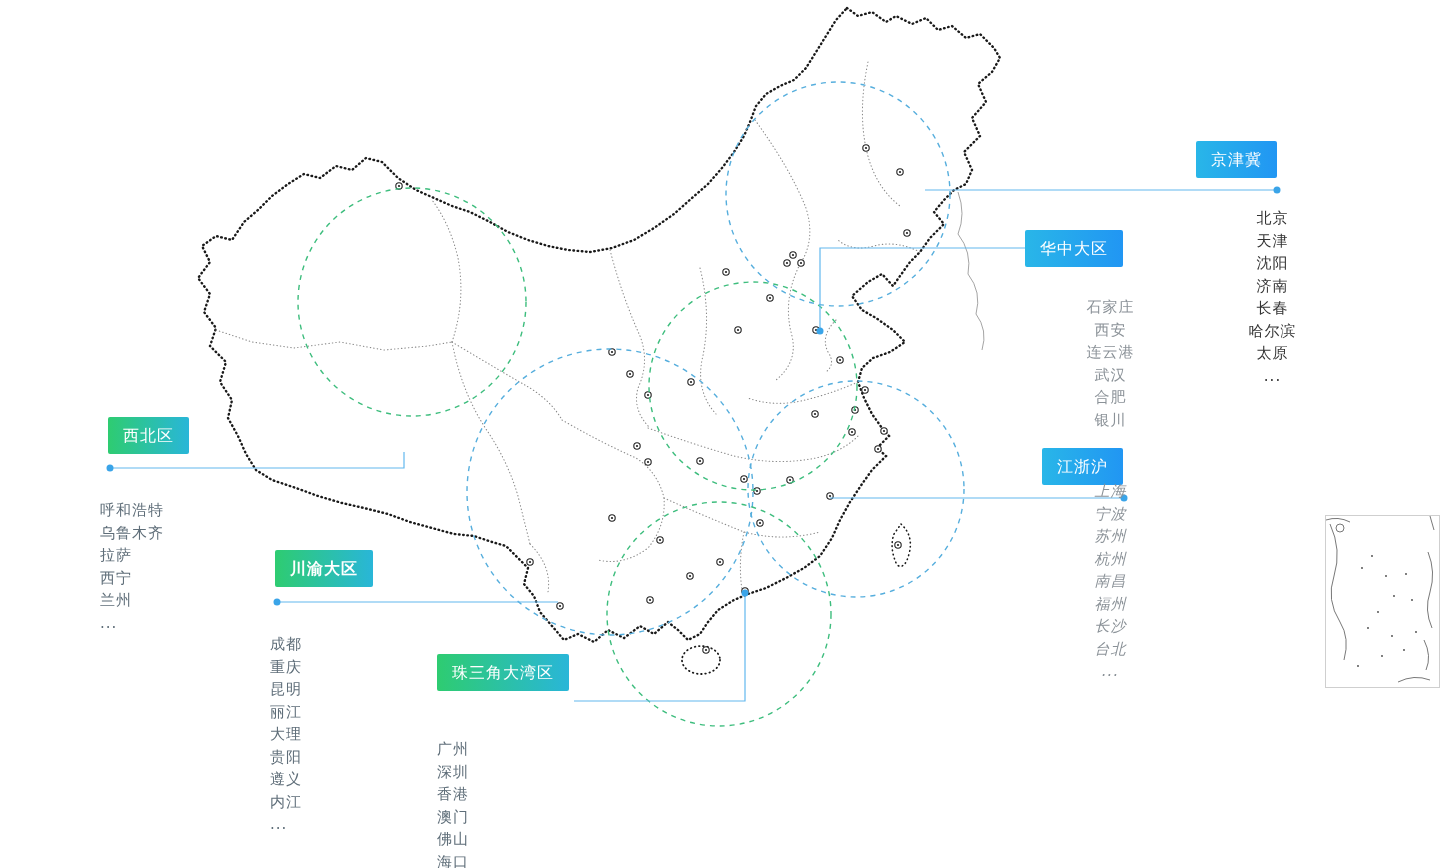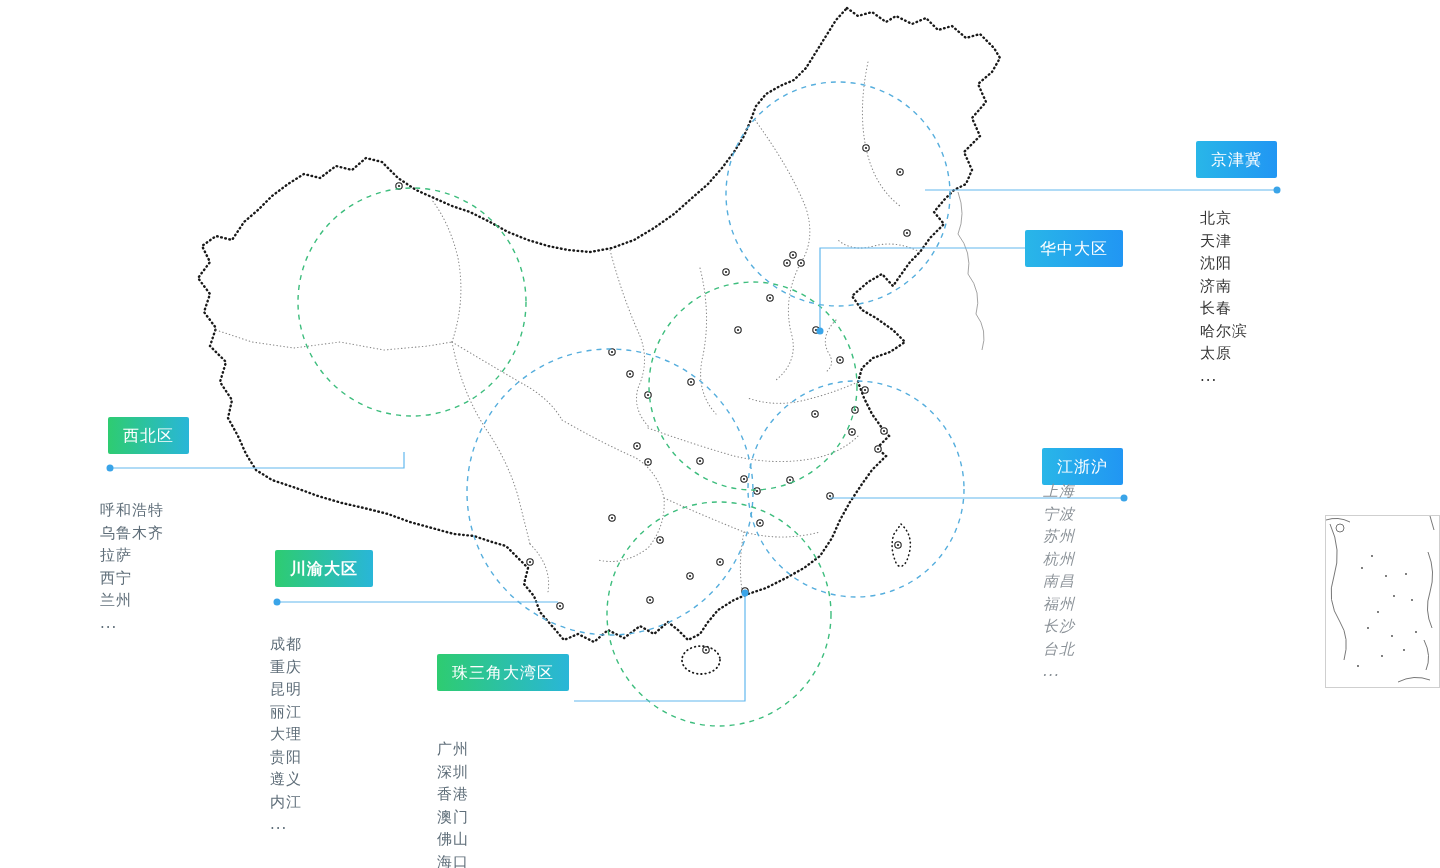--- a/index.html
+++ b/index.html
@@ -17,21 +17,21 @@
     padding:8px 15px;
     border-radius:2px;
     white-space:nowrap;
     line-height:21px;
   }
   .tag.blue  { background:linear-gradient(90deg, var(--tag-blue-start), var(--tag-blue-end)); }
   .tag.green { background:linear-gradient(90deg, var(--tag-green-start), var(--tag-green-end)); }
 
   
   .cities { position:absolute; font-size:15px; line-height:22.5px; letter-spacing:1px; }
-  .cities.center { text-align:left; }
+  .cities.center { text-align:center; }
   .cities.dark   { color:var(--city-dark); }
   .cities.gray   { color:var(--city-gray); }
   .cities.medium { color:var(--city-medium);margin-top:16px; }
 
   
   .border-line { fill:none; stroke:var(--map-stroke); stroke-width:2.4; stroke-dasharray:.6 3.6; stroke-linecap:round; }
   .prov-line   { fill:none; stroke:#8a8a8a; stroke-width:1.1; stroke-dasharray:.5 3; stroke-linecap:round; }
   .thin-line   { fill:none; stroke:#9a9a9a; stroke-width:.9; }
   .cov         { fill:none; stroke-width:1.4; stroke-dasharray:5 5; }
   .cov.blue    { stroke:var(--circle-blue); }
@@ -196,20 +196,28 @@
   <div class="cities dark center" style="left:1200px; top:207px; width:145px;">
       <div class="city">北京</div>
       <div class="city">天津</div>
       <div class="city">沈阳</div>
       <div class="city">济南</div>
       <div class="city">长春</div>
       <div class="city">哈尔滨</div>
       <div class="city">太原</div>
       <div class="city">...</div>
     </div>
+  <div class="cities gray center" style="left:1043px; top:296px; width:135px;">
+      <div class="city">石家庄</div>
+      <div class="city">西安</div>
+      <div class="city">连云港</div>
+      <div class="city">武汉</div>
+      <div class="city">合肥</div>
+      <div class="city">银川</div>
+    </div>
   <div class="cities gray center" style="left:1043px; top:480px; width:135px;font-style:italic;">
       <div class="city">上海</div>
       <div class="city">宁波</div>
       <div class="city">苏州</div>
       <div class="city">杭州</div>
       <div class="city">南昌</div>
       <div class="city">福州</div>
       <div class="city">长沙</div>
       <div class="city">台北</div>
       <div class="city">...</div>

